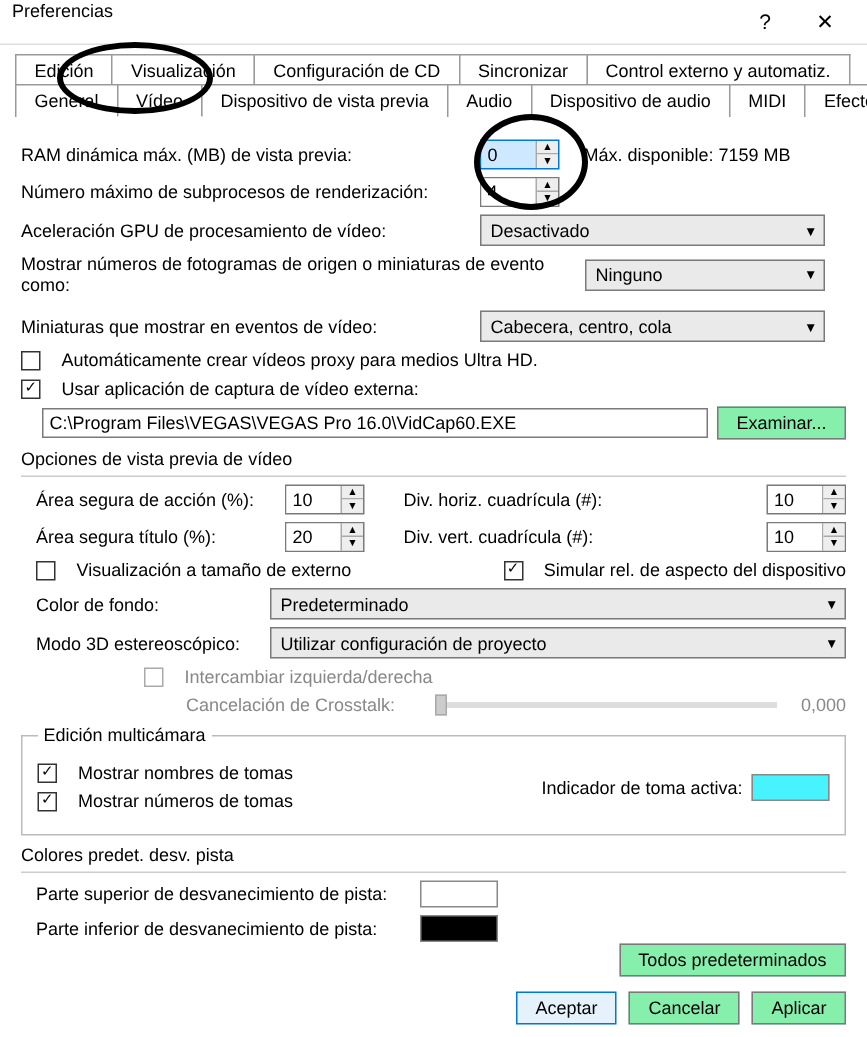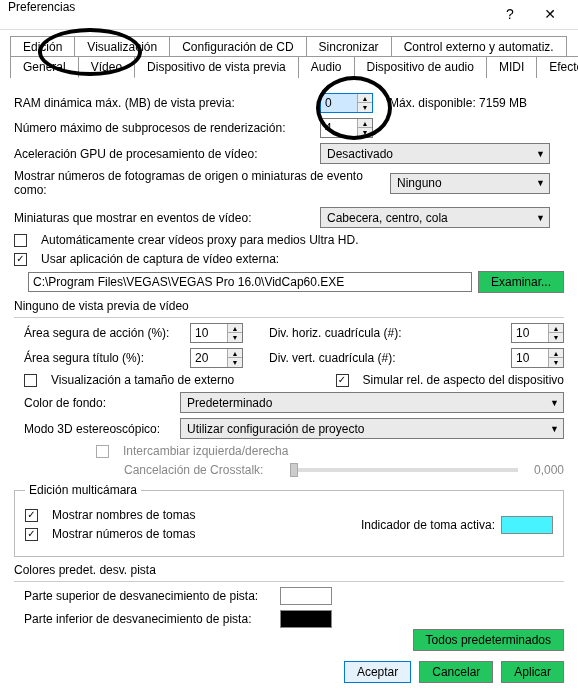--- a/index.html
+++ b/index.html
@@ -104,21 +104,21 @@
   .combo .dd { font-size: 9px; }
   input[type=text].pathbox {
     flex: 1;
     border: 1px solid #7a7a7a;
     padding: 2px 4px;
     font: inherit;
     height: 20px;
   }
   .btn {
     border: 1px solid #7a7a7a;
-    background: #22c55e;
+    background: #86efac;
     padding: 3px 12px;
     font: inherit;
     height: 22px;
   }
   .btn.primary { border: 1px solid #0078d7; background:#e5f1fb; }
   .chk {
     display: inline-flex;
     align-items: center;
     gap: 14px;
   }
@@ -251,21 +251,21 @@
       <span class="box">✓</span>
       <span>Usar aplicación de captura de vídeo externa:</span>
     </span>
   </div>
 
   <div class="row" style="margin-left:14px">
     <input type="text" class="pathbox" value="C:\Program Files\VEGAS\VEGAS Pro 16.0\VidCap60.EXE" style="">
     <button class="btn">Examinar...</button>
   </div>
 
-  <div class="section-title">Ninguno de vista previa de vídeo</div>
+  <div class="section-title">Opciones de vista previa de vídeo</div>
   <div class="sep"></div>
 
   <div class="row" style="margin-left:10px">
     <label class="lbl" style="width:160px">Área segura de acción (%):</label>
     <span class="spinner">
       <input value="10" style="">
       <span class="spinbtns">
           <div>▲</div>
           <div>▼</div>
         </span>

